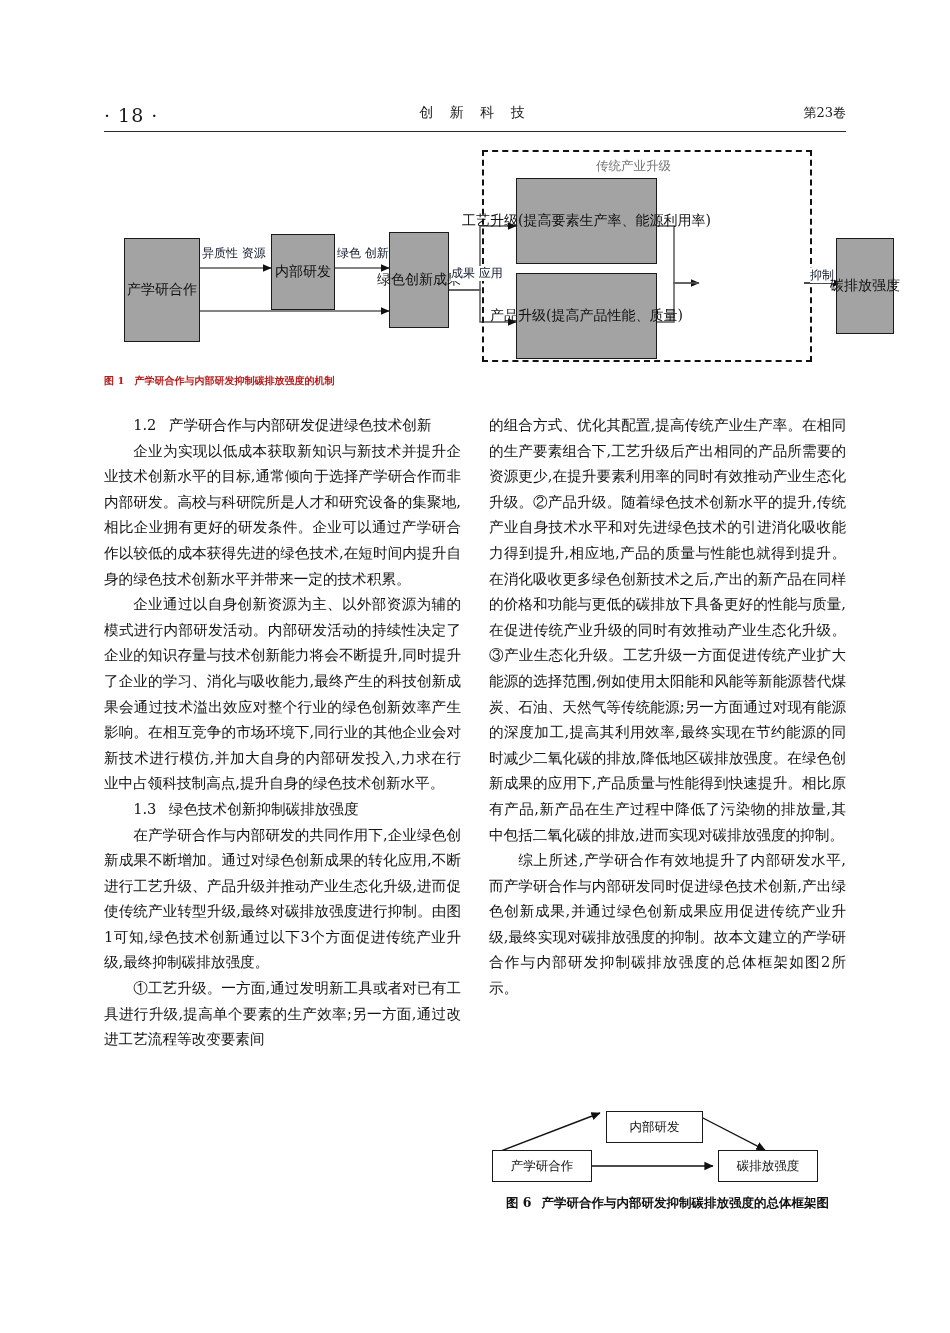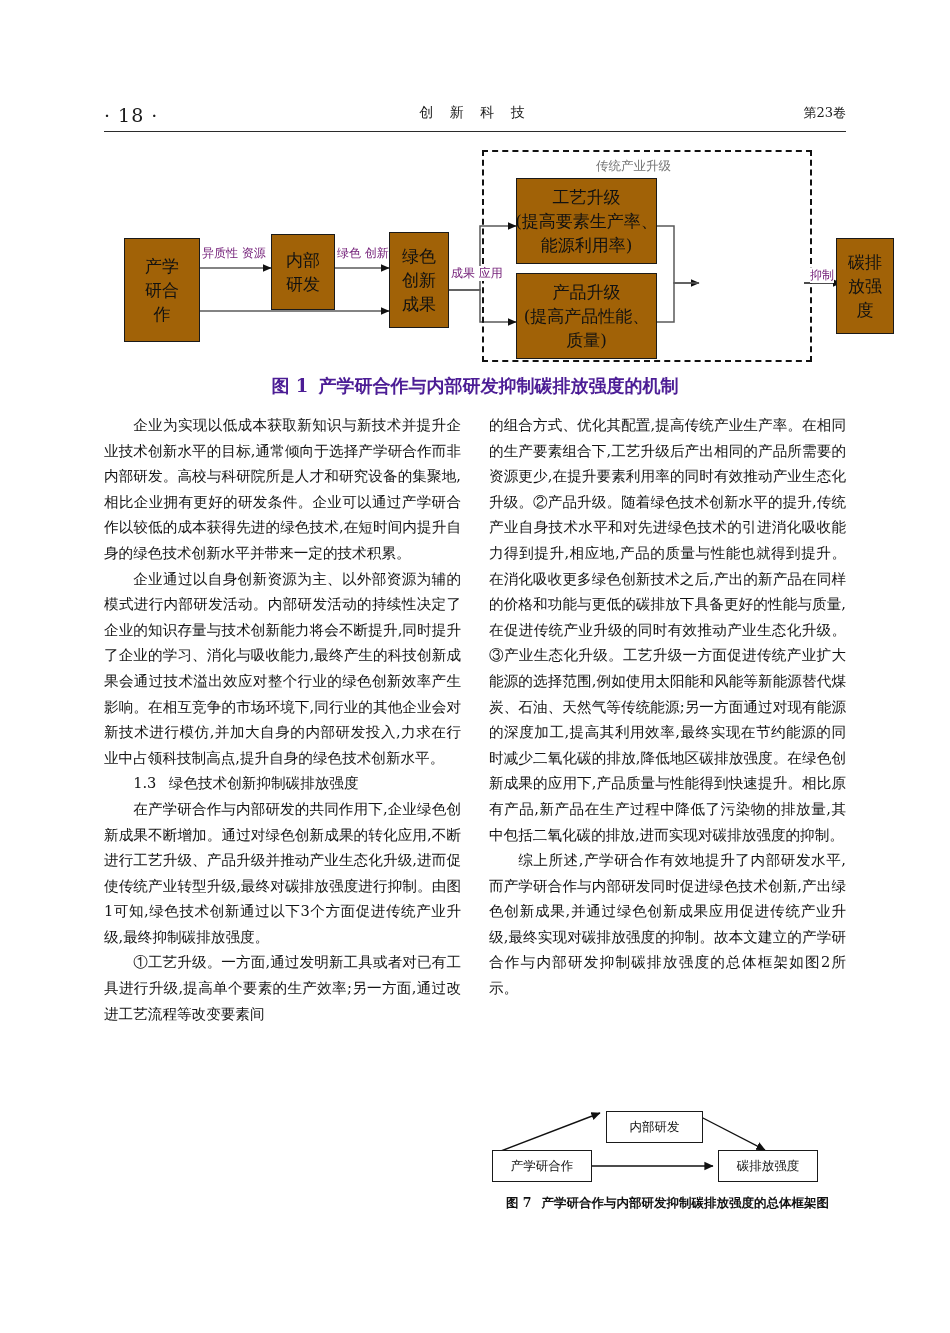--- a/index.html
+++ b/index.html
@@ -67,26 +67,26 @@
     position: absolute;
     left: 0;
     top: 0;
     width: 742px;
     height: 228px;
   }
   .fbox {
     position: absolute;
     box-sizing: border-box;
     border: 1.6px solid #1a1a1a;
-    background: #a16207;
+    background: #a3a3a3;
     display: flex;
-    flex-direction: column;
+    flex-direction: row;
     align-items: center;
     justify-content: center;
-    font-size: 17px;
+    font-size: 14px;
     line-height: 1.42;
     text-align: center;
     color: #111;
   }
   .fbox .ln { display: block; white-space: nowrap; }
   .dashed-group {
     position: absolute;
     box-sizing: border-box;
     border: 2.2px dashed #111;
     background: transparent;
@@ -94,31 +94,31 @@
   .group-title {
     position: absolute;
     font-size: 12.5px;
     white-space: nowrap;
     color: #737373;
   }
   .edge-label {
     position: absolute;
     font-size: 12px;
     line-height: 1.25;
-    color: #701a75;
+    color: #0f172a;
     background: #ffffff;
     white-space: nowrap;
     text-align: center;
   }
   #fig1-cap, #fig2-cap {
     position: absolute;
-    text-align: center;
-    font-size: 18px;
+    text-align: left;
+    font-size: 10px;
     font-weight: bold;
-    color: #4c1d95;
+    color: #b91c1c;
     width: 100%;
   }
   #fig1-cap { top: 232px; left: 0; }
   .cap-num { margin-right: 10px; font-weight: bold; }
 
   
   .col {
     position: absolute;
     top: 412px;
     width: 357px;
@@ -259,20 +259,21 @@
   </div>
 </div>
 
 <div class="fbox" style="position:absolute;left:836px;top:238px;width:58px;height:96px;">
   <span class="ln">碳排</span>
   <span class="ln">放强</span>
   <span class="ln">度</span>
 </div>
 
 <div class="col" id="col-left">
+  <p class="heading"><span class="hnum">1.2</span><span class="htext">产学研合作与内部研发促进绿色技术创新</span></p>
   <p class="para">企业为实现以低成本获取新知识与新技术并提升企业技术创新水平的目标,通常倾向于选择产学研合作而非内部研发。高校与科研院所是人才和研究设备的集聚地,相比企业拥有更好的研发条件。企业可以通过产学研合作以较低的成本获得先进的绿色技术,在短时间内提升自身的绿色技术创新水平并带来一定的技术积累。</p>
   <p class="para">企业通过以自身创新资源为主、以外部资源为辅的模式进行内部研发活动。内部研发活动的持续性决定了企业的知识存量与技术创新能力将会不断提升,同时提升了企业的学习、消化与吸收能力,最终产生的科技创新成果会通过技术溢出效应对整个行业的绿色创新效率产生影响。在相互竞争的市场环境下,同行业的其他企业会对新技术进行模仿,并加大自身的内部研发投入,力求在行业中占领科技制高点,提升自身的绿色技术创新水平。</p>
   <p class="heading"><span class="hnum">1.3</span><span class="htext">绿色技术创新抑制碳排放强度</span></p>
   <p class="para">在产学研合作与内部研发的共同作用下,企业绿色创新成果不断增加。通过对绿色创新成果的转化应用,不断进行工艺升级、产品升级并推动产业生态化升级,进而促使传统产业转型升级,最终对碳排放强度进行抑制。由图1可知,绿色技术创新通过以下3个方面促进传统产业升级,最终抑制碳排放强度。</p>
   <p class="para">①工艺升级。一方面,通过发明新工具或者对已有工具进行升级,提高单个要素的生产效率;另一方面,通过改进工艺流程等改变要素间</p>
 </div>
 
 <div class="col" id="col-right">
   <p class="para noindent">的组合方式、优化其配置,提高传统产业生产率。在相同的生产要素组合下,工艺升级后产出相同的产品所需要的资源更少,在提升要素利用率的同时有效推动产业生态化升级。②产品升级。随着绿色技术创新水平的提升,传统产业自身技术水平和对先进绿色技术的引进消化吸收能力得到提升,相应地,产品的质量与性能也就得到提升。在消化吸收更多绿色创新技术之后,产出的新产品在同样的价格和功能与更低的碳排放下具备更好的性能与质量,在促进传统产业升级的同时有效推动产业生态化升级。③产业生态化升级。工艺升级一方面促进传统产业扩大能源的选择范围,例如使用太阳能和风能等新能源替代煤炭、石油、天然气等传统能源;另一方面通过对现有能源的深度加工,提高其利用效率,最终实现在节约能源的同时减少二氧化碳的排放,降低地区碳排放强度。在绿色创新成果的应用下,产品质量与性能得到快速提升。相比原有产品,新产品在生产过程中降低了污染物的排放量,其中包括二氧化碳的排放,进而实现对碳排放强度的抑制。</p>
   <p class="para">综上所述,产学研合作有效地提升了内部研发水平,而产学研合作与内部研发同时促进绿色技术创新,产出绿色创新成果,并通过绿色创新成果应用促进传统产业升级,最终实现对碳排放强度的抑制。故本文建立的产学研合作与内部研发抑制碳排放强度的总体框架如图2所示。</p>
@@ -294,14 +295,14 @@
       <line x1="103" y1="73" x2="224" y2="73" stroke="#111" stroke-width="1.4" marker-end="url(#ah2)"></line>
     </svg>
 
     <div class="f2box" style="left:117px;top:18px;width:97px;height:32px;">内部研发</div>
     <div class="f2box" style="left:3px;top:57px;width:100px;height:32px;">产学研合作</div>
     <div class="f2box" style="left:229px;top:57px;width:100px;height:32px;">碳排放强度</div>
   </div>
 </div>
 
 <div id="fig2-cap" style="text-align:center;font-size:12.5px;font-weight:bold;color:#111;">
-  <span class="cap-num">图 7</span><span>产学研合作与内部研发抑制碳排放强度的总体框架图</span>
+  <span class="cap-num">图 6</span><span>产学研合作与内部研发抑制碳排放强度的总体框架图</span>
 </div>
 
 </body></html>

